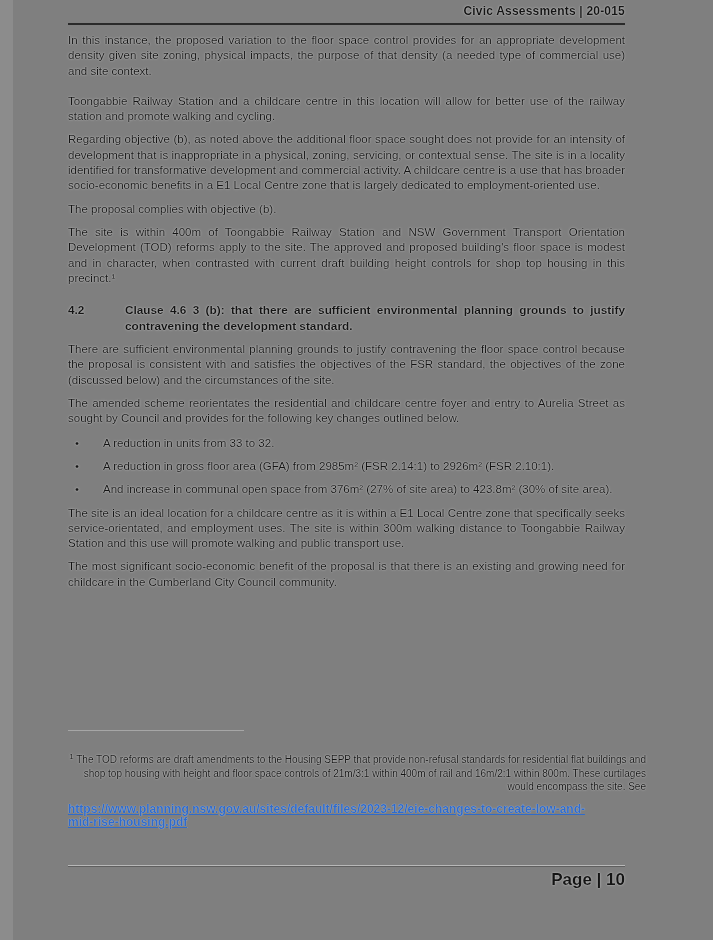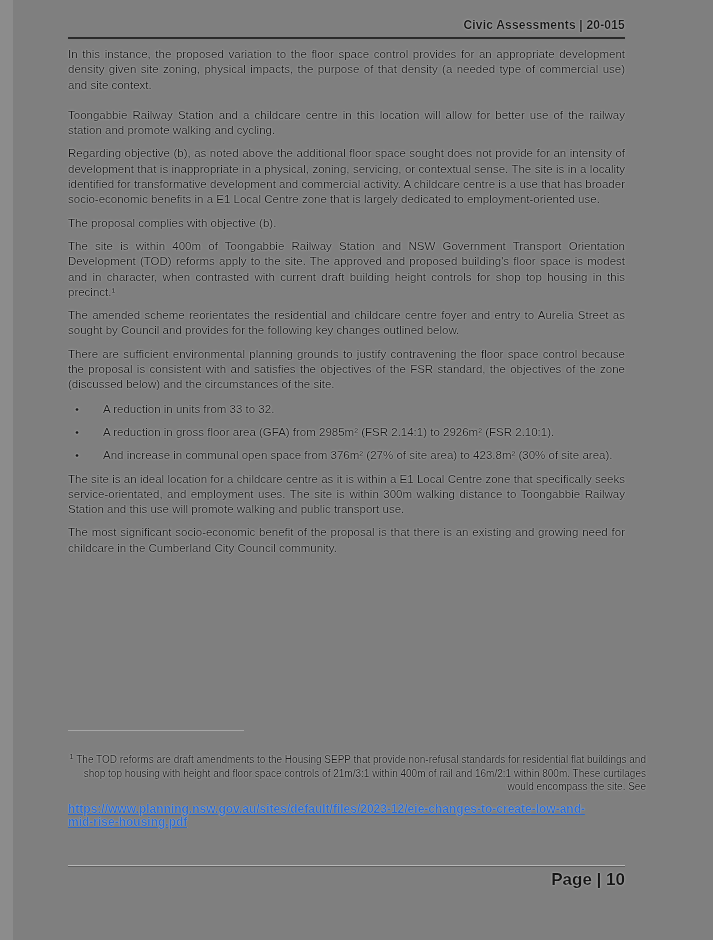--- a/index.html
+++ b/index.html
@@ -17,21 +17,21 @@
   .scan-edge{
     position:absolute;left:0;top:0;width:13px;height:940px;
     background:rgba(255,255,255,0.10);
   }
   .page-text{ text-shadow:0 0 1px rgba(255,255,255,0.85), 0 0 3px rgba(255,255,255,0.30); }
 
   .content{
     position:absolute;left:68px;top:0;width:557px;
   }
   .header{
-    padding-top:18px;padding-bottom:5px;
+    padding-top:4px;padding-bottom:5px;
     border-bottom:2px solid var(--header_rule);
     text-align:right;font-weight:bold;font-size:12px;letter-spacing:0.2px;
   }
   p.bodyp{
     margin:8px 0 0 0;font-size:11.5px;line-height:15.3px;
     text-align:justify;
   }
   p.first{margin-top:15px;}
 
   .section-heading{
@@ -80,23 +80,27 @@
   <div class="header">
     <span>Civic Assessments | 20-015</span>
   </div>
 
   <p class="bodyp">In this instance, the proposed variation to the floor space control provides for an appropriate development density given site zoning, physical impacts, the purpose of that density (a needed type of commercial use) and site context.</p>
   <p class="bodyp first">Toongabbie Railway Station and a childcare centre in this location will allow for better use of the railway station and promote walking and cycling.</p>
   <p class="bodyp">Regarding objective (b), as noted above the additional floor space sought does not provide for an intensity of development that is inappropriate in a physical, zoning, servicing, or contextual sense.  The site is in a locality identified for transformative development and commercial activity. A childcare centre is a use that has broader socio-economic benefits in a E1 Local Centre zone that is largely dedicated to employment-oriented use.</p>
   <p class="bodyp">The proposal complies with objective (b).</p>
   <p class="bodyp">The site is within 400m of Toongabbie Railway Station and NSW Government Transport Orientation Development (TOD) reforms apply to the site.  The approved and proposed building's floor space is modest and in character, when contrasted with current draft building height controls for shop top housing in this precinct.¹</p>
 
+  <div class="section-heading">
+    <span class="sec-num">4.2</span>
+    <div class="sec-title">Clause 4.6 3 (b): that there are sufficient environmental planning grounds to justify contravening the development standard.</div>
+  </div>
 
+  <p class="bodyp">There are sufficient environmental planning grounds to justify contravening the floor space control because the proposal is consistent with and satisfies the objectives of the FSR standard, the objectives of the zone (discussed below) and the circumstances of the site.</p>
   <p class="bodyp">The amended scheme reorientates the residential and childcare centre foyer and entry to Aurelia Street as sought by Council and provides for the following key changes outlined below.</p>
-  <p class="bodyp">There are sufficient environmental planning grounds to justify contravening the floor space control because the proposal is consistent with and satisfies the objectives of the FSR standard, the objectives of the zone (discussed below) and the circumstances of the site.</p>
 
   <div class="bullets">
     <div class="bullet-row">
       <span class="bullet-glyph">•</span>
       <div class="bullet-text">A reduction in units from 33 to 32.</div>
     </div>
     <div class="bullet-row">
       <span class="bullet-glyph">•</span>
       <div class="bullet-text">A reduction in gross floor area (GFA) from 2985m² (FSR 2.14:1) to 2926m² (FSR 2.10:1).</div>
     </div>

